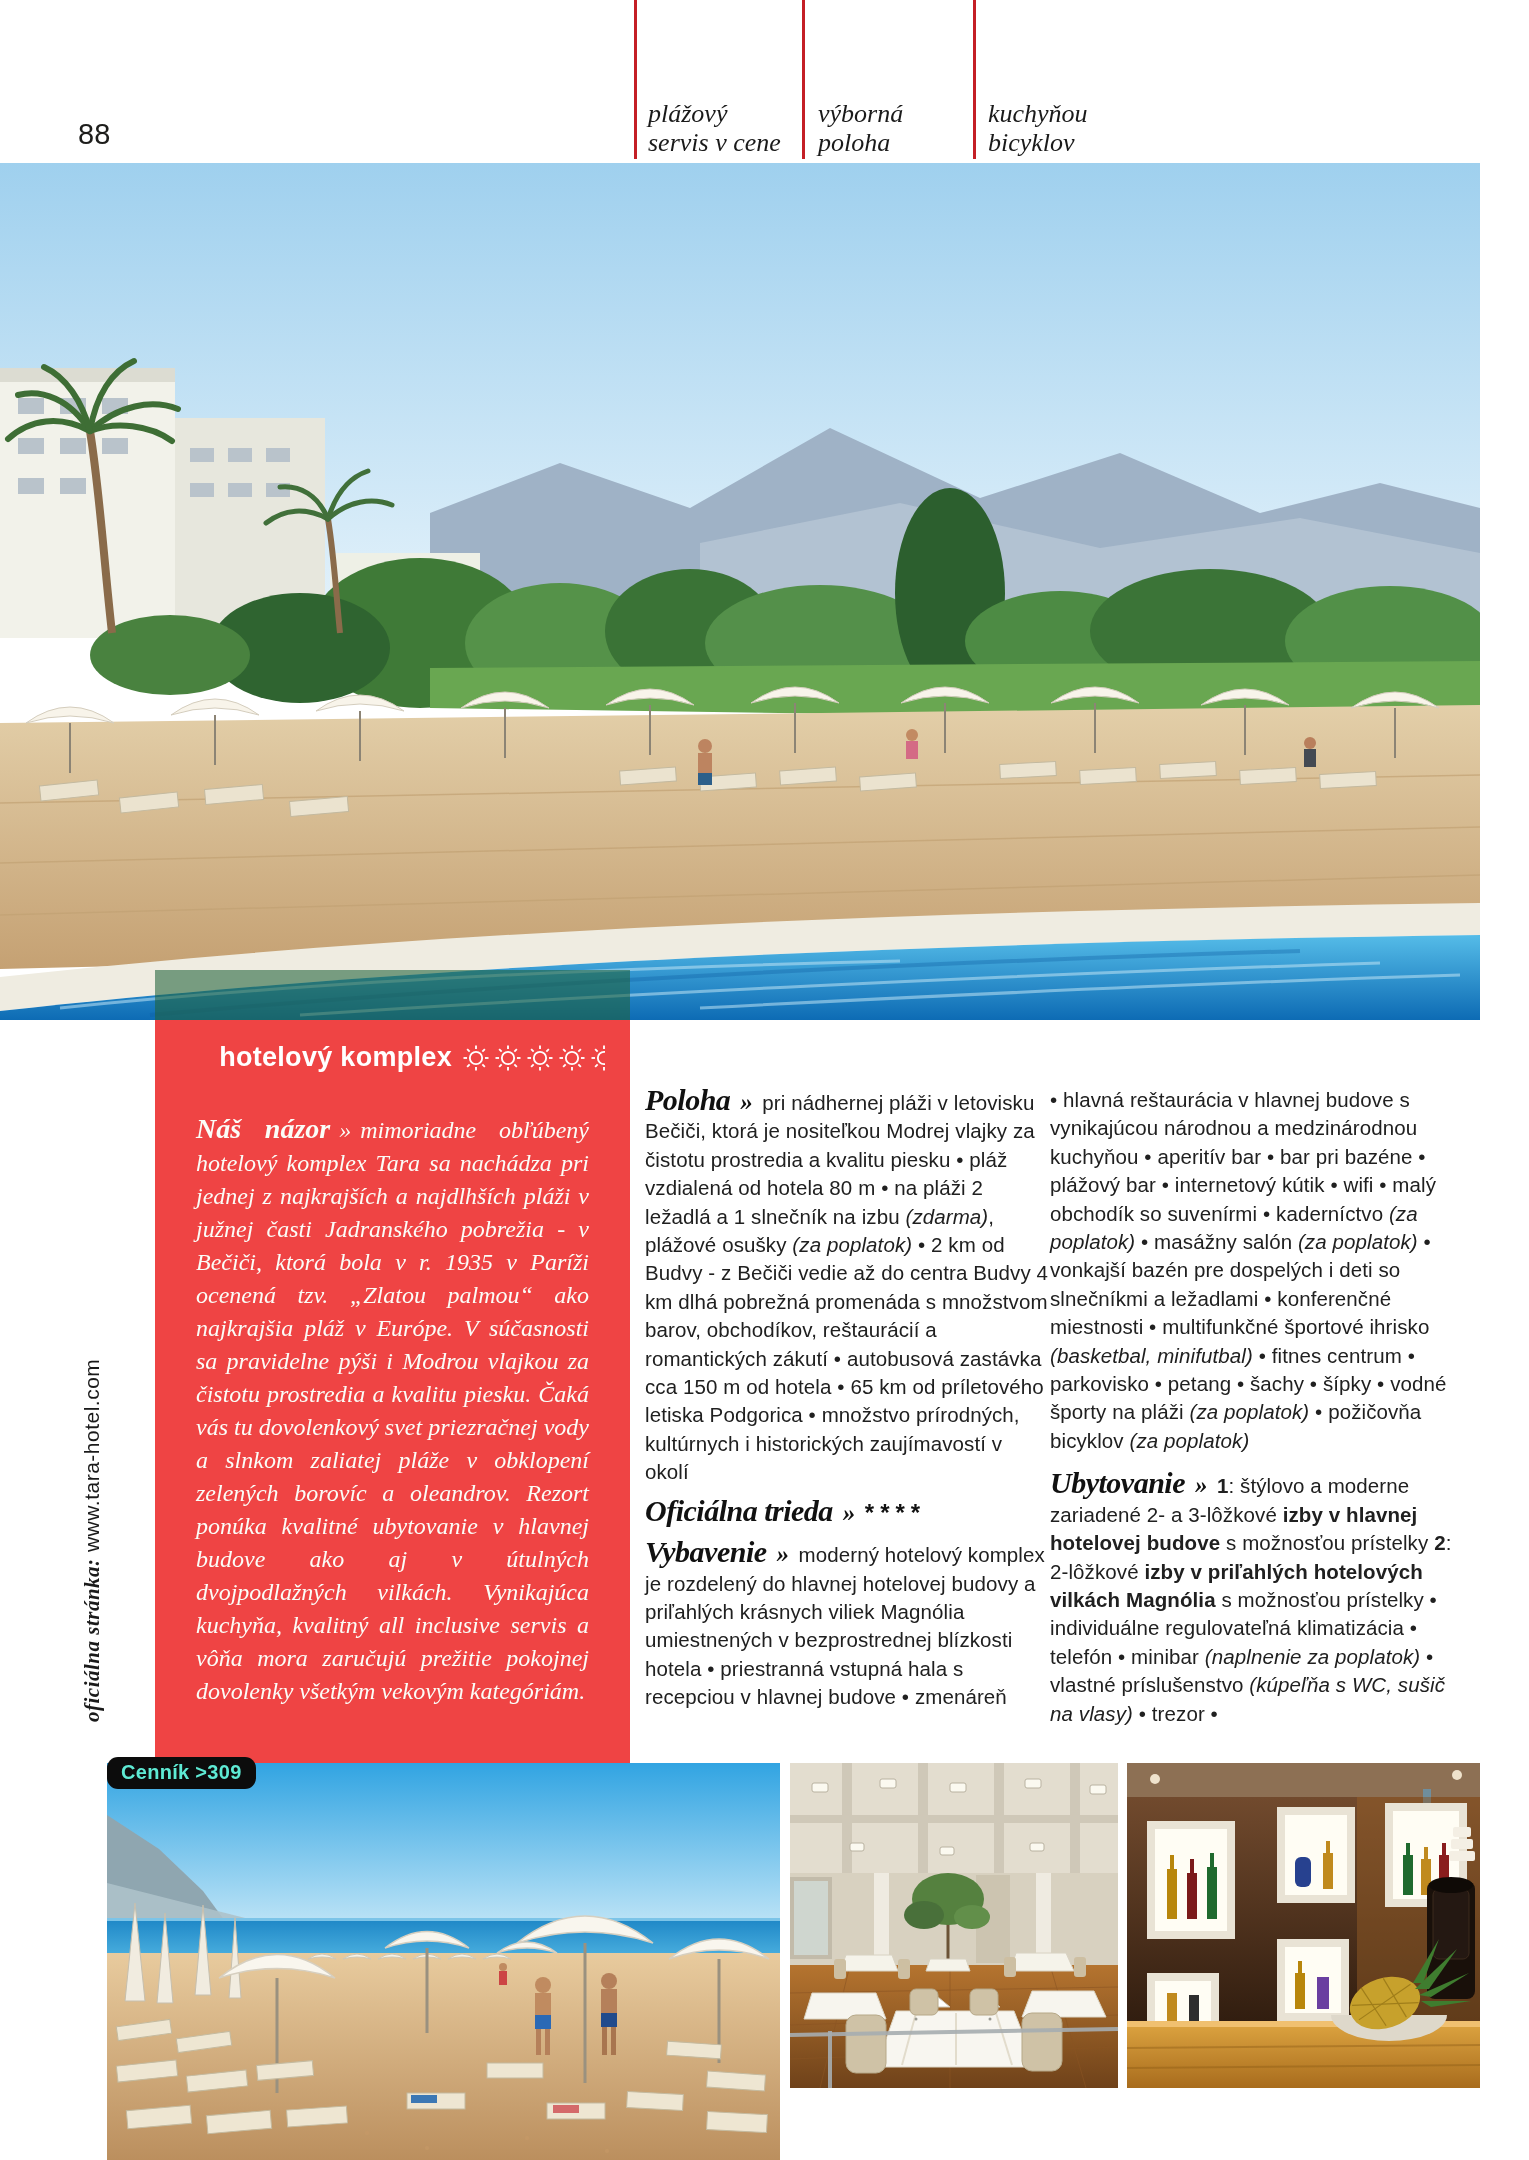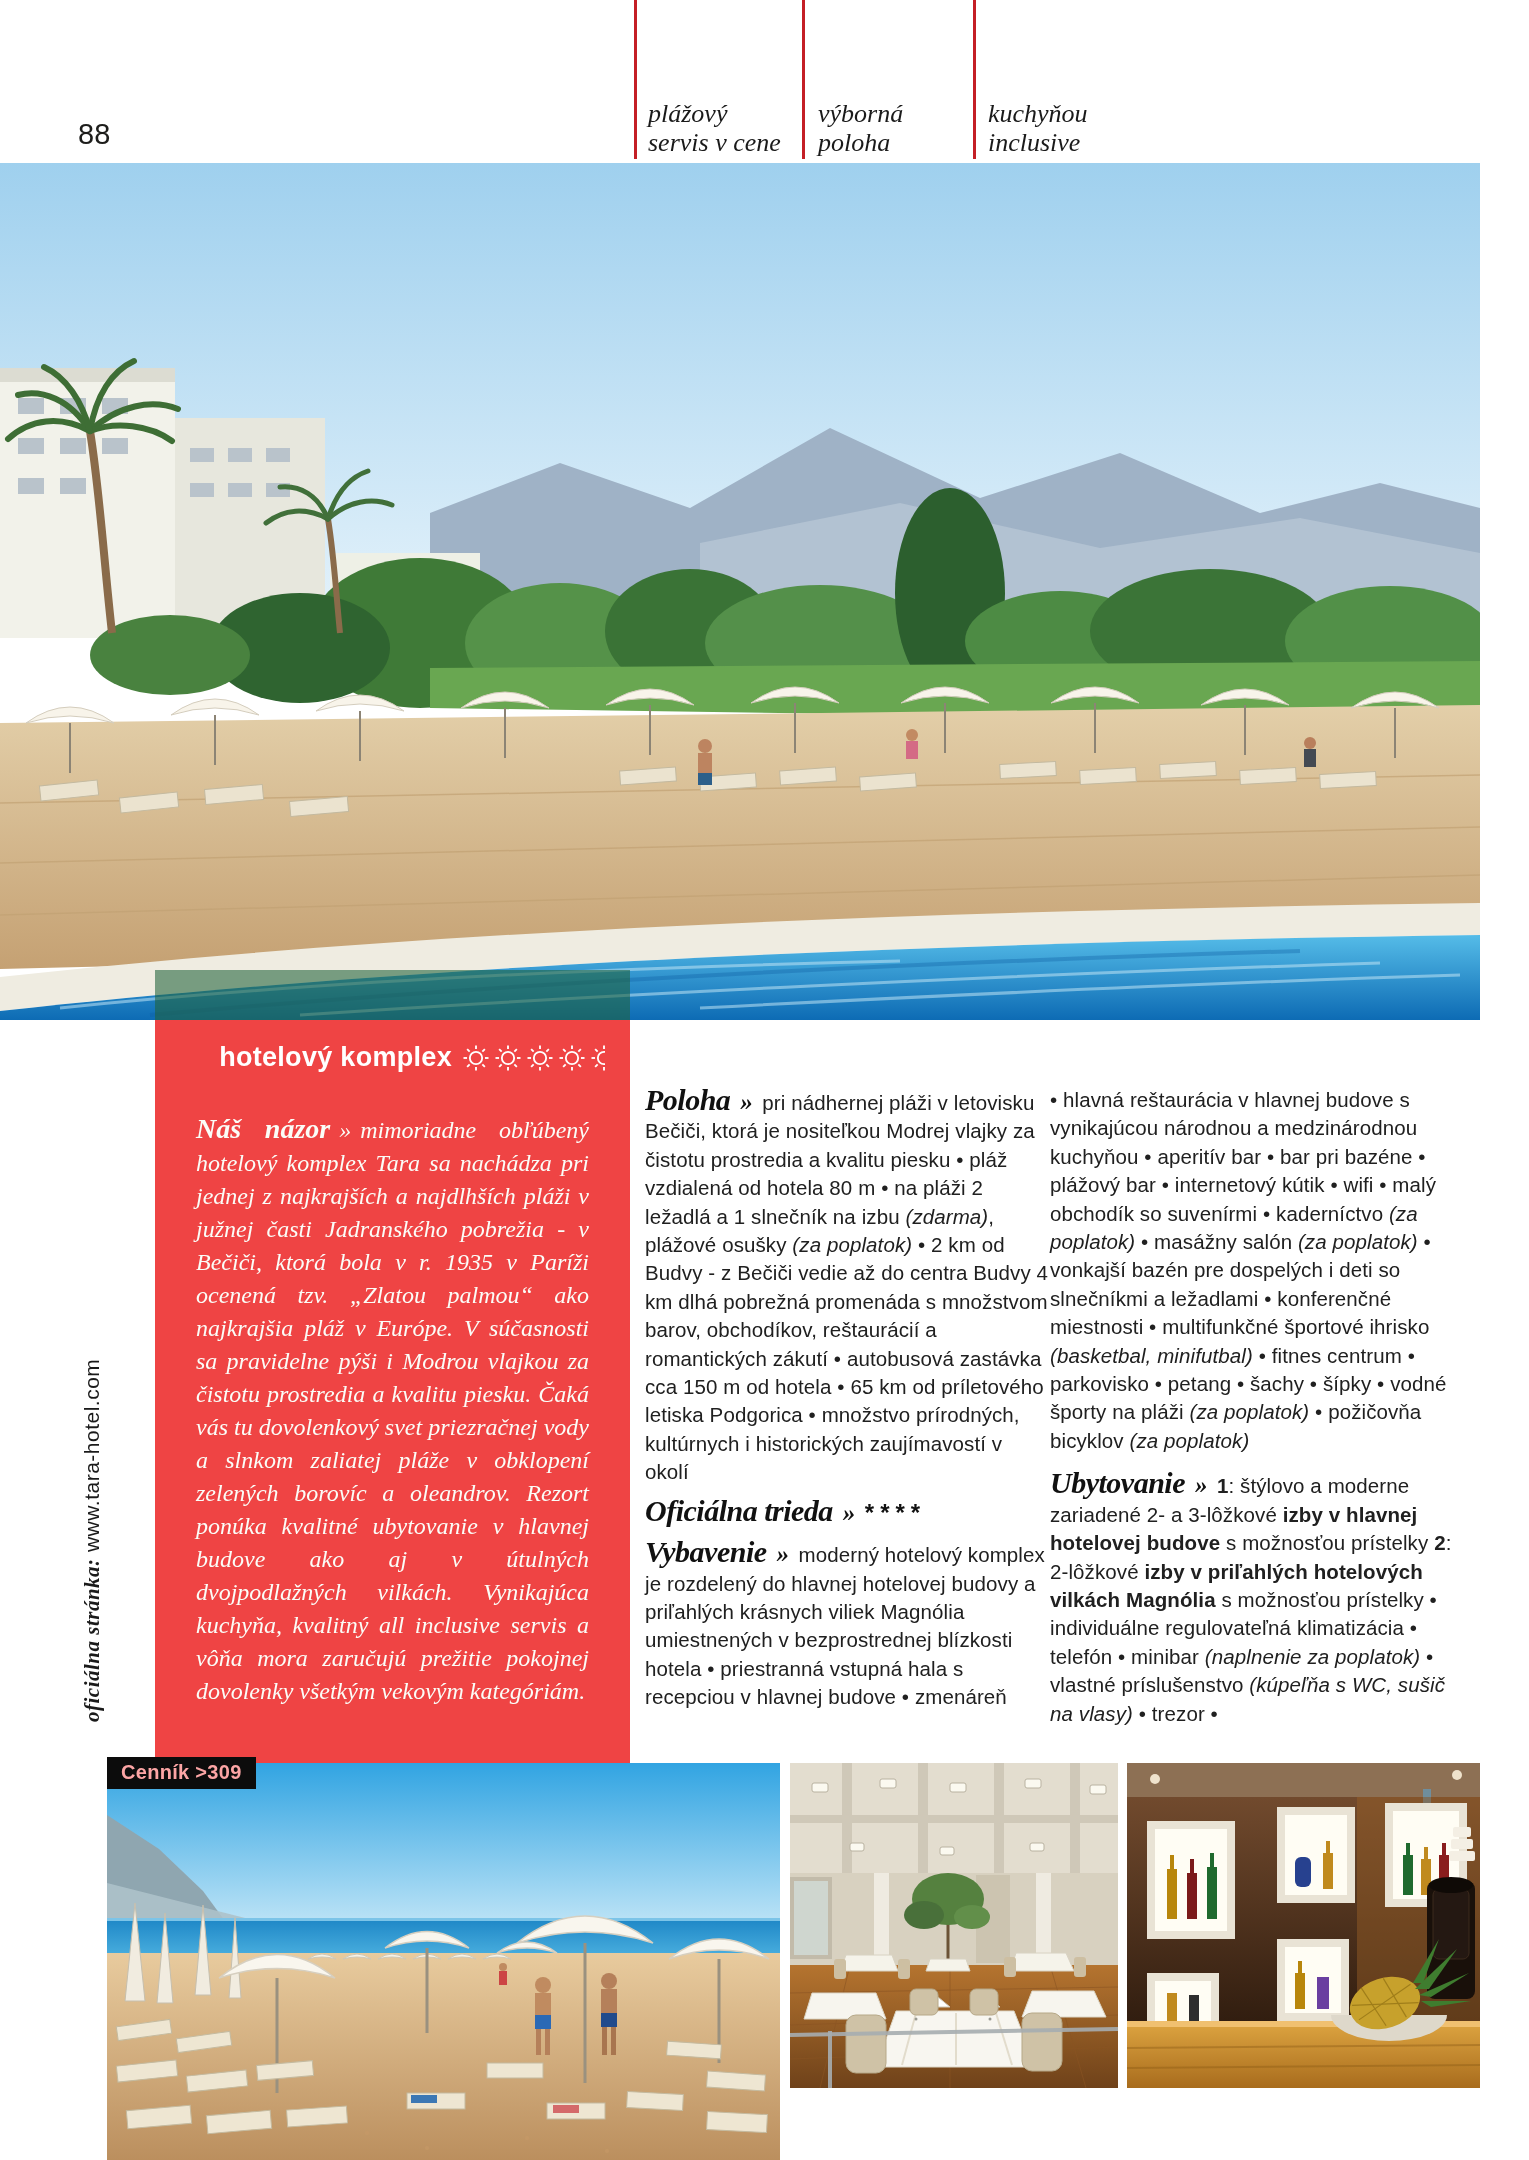--- a/index.html
+++ b/index.html
@@ -48,43 +48,43 @@
   #col-right{left:1050px;width:418px;}
   .para{margin:0 0 10px;font-size:20.5px;line-height:28.4px;letter-spacing:0.1px;}
   .para .h{font-family:"Liberation Serif",serif;font-style:italic;font-weight:bold;
            font-size:30px;letter-spacing:-0.5px;color:#111;}
   .para .arrow{margin:0 10px 0 10px;font-size:25px;}
   .stars{font-weight:bold;font-size:24px;letter-spacing:6px;color:#111;}
   .b{font-weight:bold;}
   .i{font-style:italic;}
   .mt{margin-top:14px;}
   
-  .pricelabel{position:absolute;left:107px;top:1757px;background:#0c0c0c;color:#fca5a5;
-              font-size:20px;font-weight:bold;padding:4px 14px 5px;z-index:4;letter-spacing:0.3px;}
+  .pricelabel{position:absolute;left:107px;top:1757px;background:#0c0c0c;color:#5eead4;
+              font-size:20px;font-weight:bold;padding:4px 14px 5px;z-index:4;letter-spacing:0.3px;border-radius:11px;}
 </style>
 </head>
 <body>
 
 <div id="canvas">
 
   <div class="pagenum">88</div>
   <div class="redline" style="left:634px;"></div>
   <div class="redline" style="left:802px;"></div>
   <div class="redline" style="left:973px;"></div>
   <div class="tag" style="left:648px;">
     <div>plážový</div>
     <div>servis v cene</div>
   </div>
   <div class="tag" style="left:818px;">
     <div>výborná</div>
     <div>poloha</div>
   </div>
   <div class="tag" style="left:988px;">
     <div>kuchyňou</div>
-    <div>inclusive</div>
+    <div>bicyklov</div>
   </div>
 
   <div class="photo" id="photo-main">
     <svg viewBox="0 0 1480 857" preserveAspectRatio="none">
       <defs>
         <linearGradient id="skyG" x1="0" y1="0" x2="0" y2="1">
           <stop offset="0" stop-color="#9fd0ee"></stop>
             <stop offset="1" stop-color="#e6f3fb"></stop>
         </linearGradient>
         <linearGradient id="deckG" x1="0" y1="0" x2="0" y2="1">

